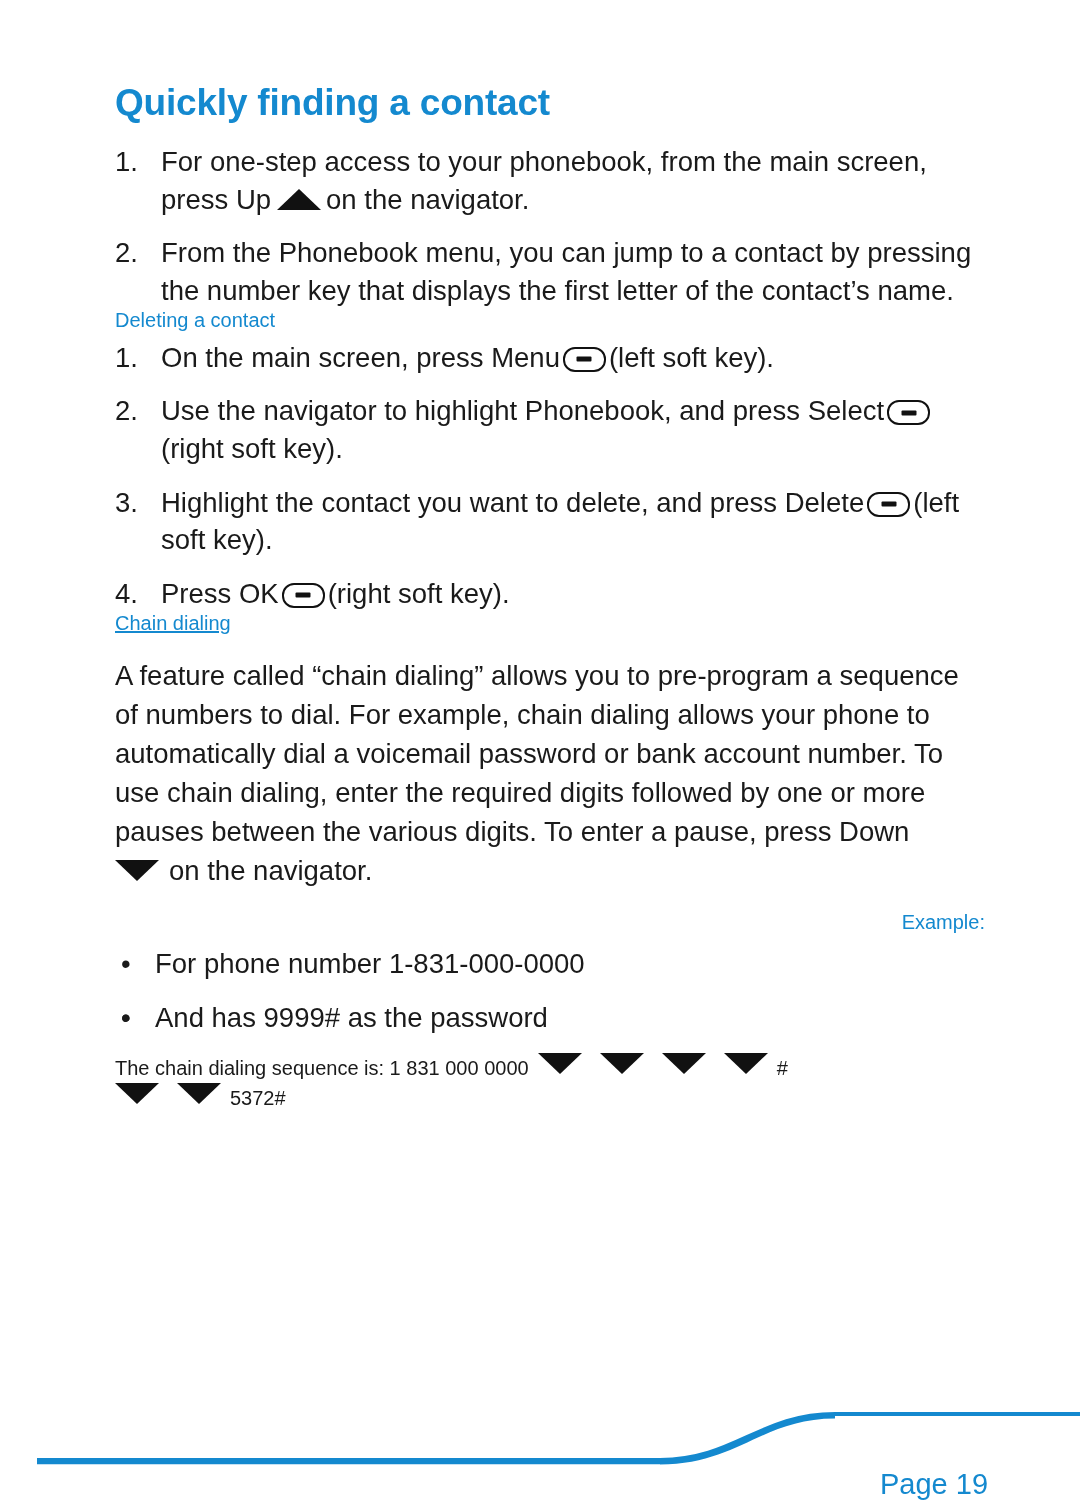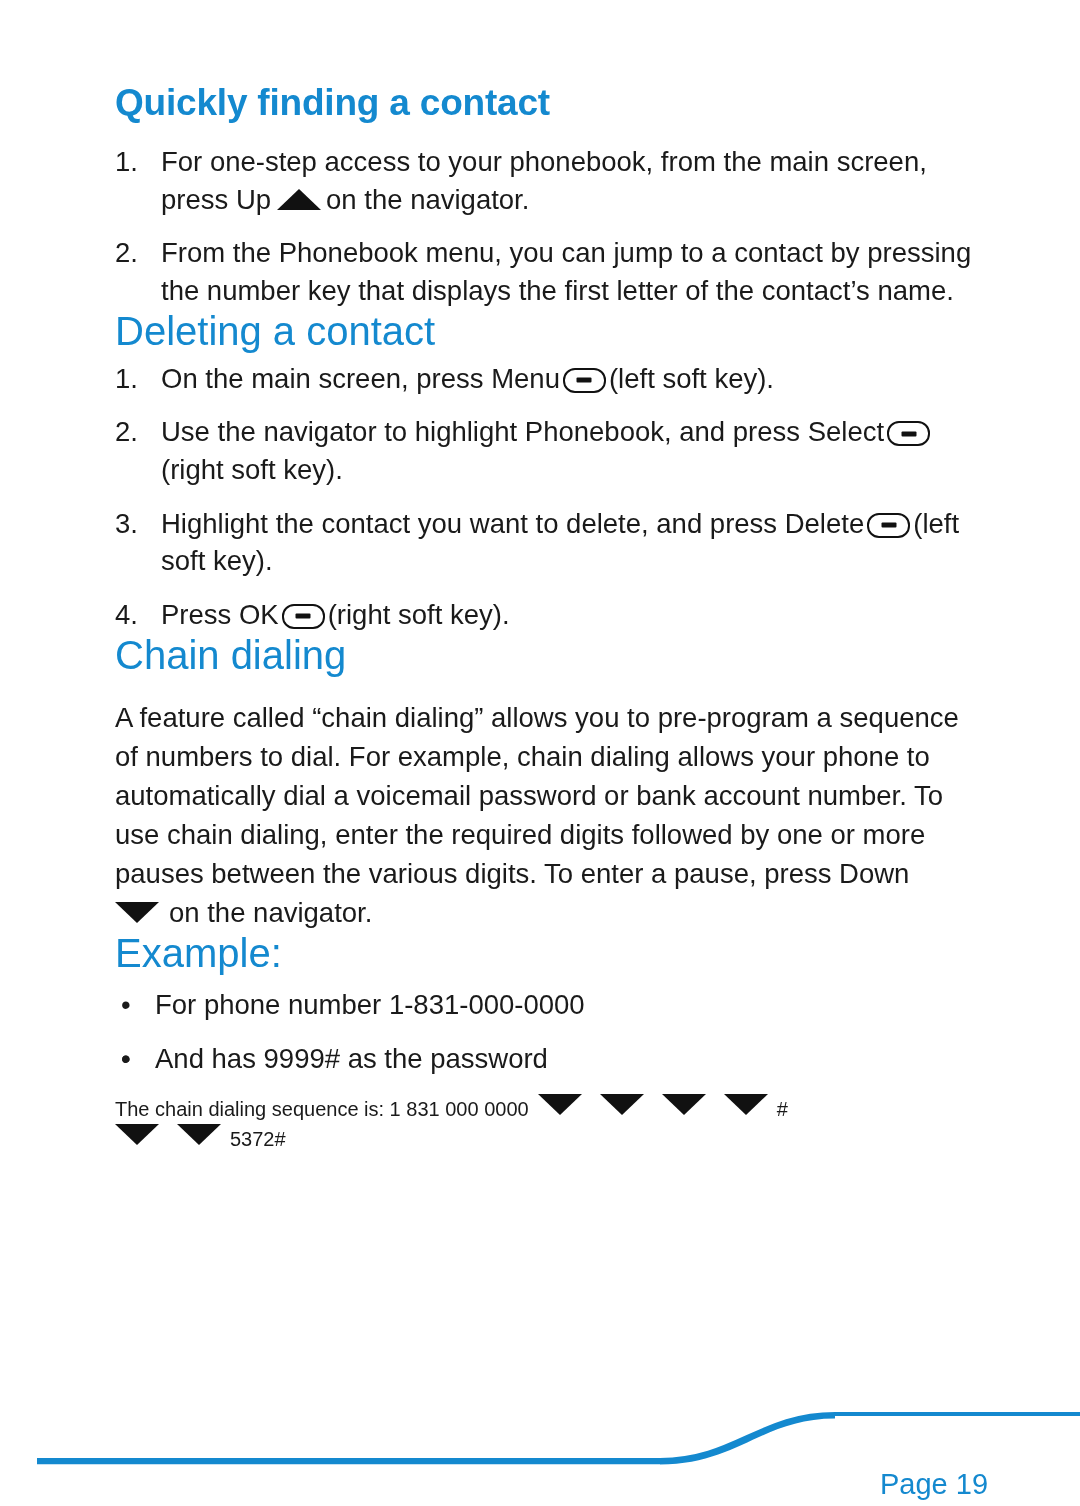--- a/index.html
+++ b/index.html
@@ -34,27 +34,27 @@
     font-weight: 700;
     font-size: 37px;
     line-height: 1.05;
     margin: 0 0 20px 0;
     letter-spacing: -0.2px;
   }
 
   h2.sub-heading {
     color: #1489cf;
     font-weight: 400;
-    font-size: 40px;
+    font-size: 20px;
     line-height: 1.05;
     margin: 0 0 8px 0;
   }
 
   .gap-before-heading { margin-top: 36px; }
-  .gap-before-heading-lg { margin-top: 42px; }
+  .gap-before-heading-lg { margin-top: 42px; text-decoration: underline; }
 
   ol.steps {
     list-style: none;
     margin: 0;
     padding: 0;
   }
   ol.steps > li {
     position: relative;
     padding-left: 46px;
     font-size: 27.5px;
@@ -206,21 +206,21 @@
       </li>
       <li>
         <span class="num">4.</span><span>Press </span><span class="bold">OK</span><span class="softkey"></span><span>(right soft key).</span>
       </li>
     </ol>
 
     <h2 class="sub-heading gap-before-heading-lg">Chain dialing</h2>
 
     <p class="body-text" style="margin-top:22px;"><span>A feature called “chain dialing” allows you to pre-program a sequence of numbers to dial. For example, chain dialing allows your phone to automatically dial a voicemail password or bank account number. To use chain dialing, enter the required digits followed by one or more pauses between the various digits. To enter a pause, press </span><span class="bold">Down</span><br><span class="nav-down lead"></span><span>on the navigator.</span></p>
 
-    <h2 class="sub-heading" style="margin-bottom:12px;">Example:</h2>
+    <h2 class="sub-heading" style="margin-top:22px; margin-bottom:12px;text-align:right;">Example:</h2>
 
     <ul class="bullets">
       <li>
         <span class="dot">•</span><span>For phone number 1-831-000-0000</span>
       </li>
       <li>
         <span class="dot">•</span>
       </li>
       <li>
         <span class="dot">•</span><span>And has 9999# as the password</span>

